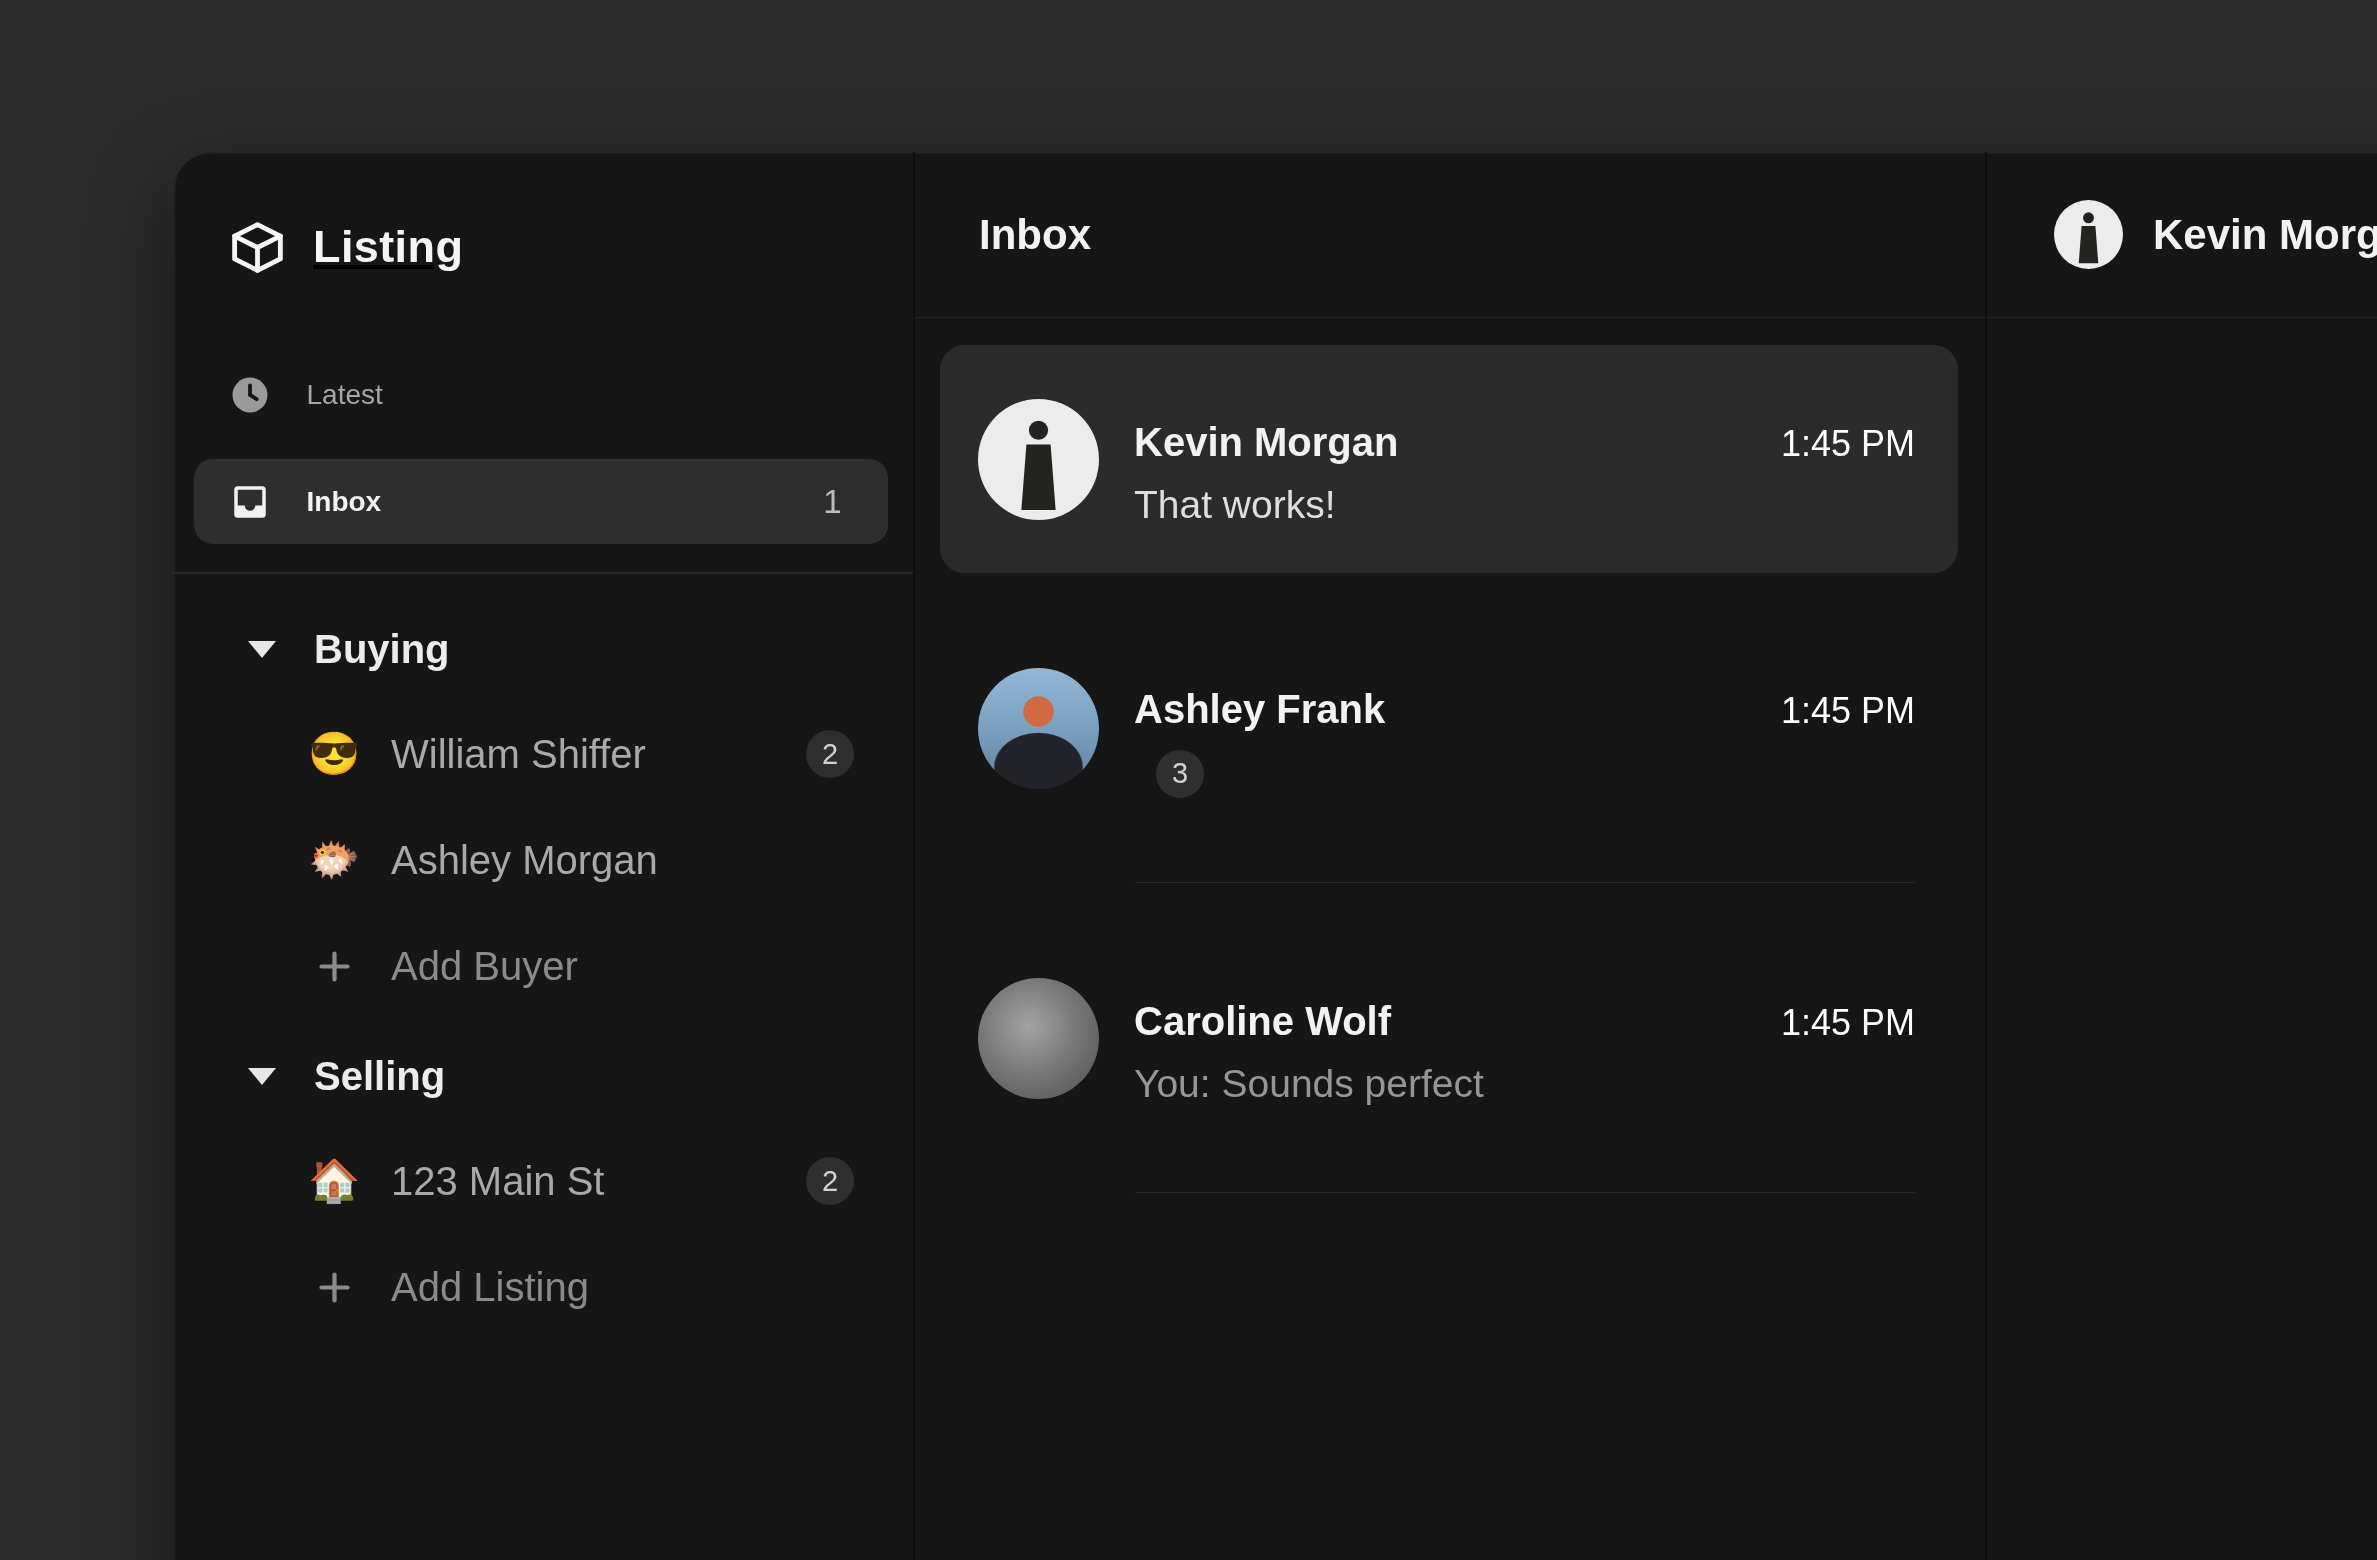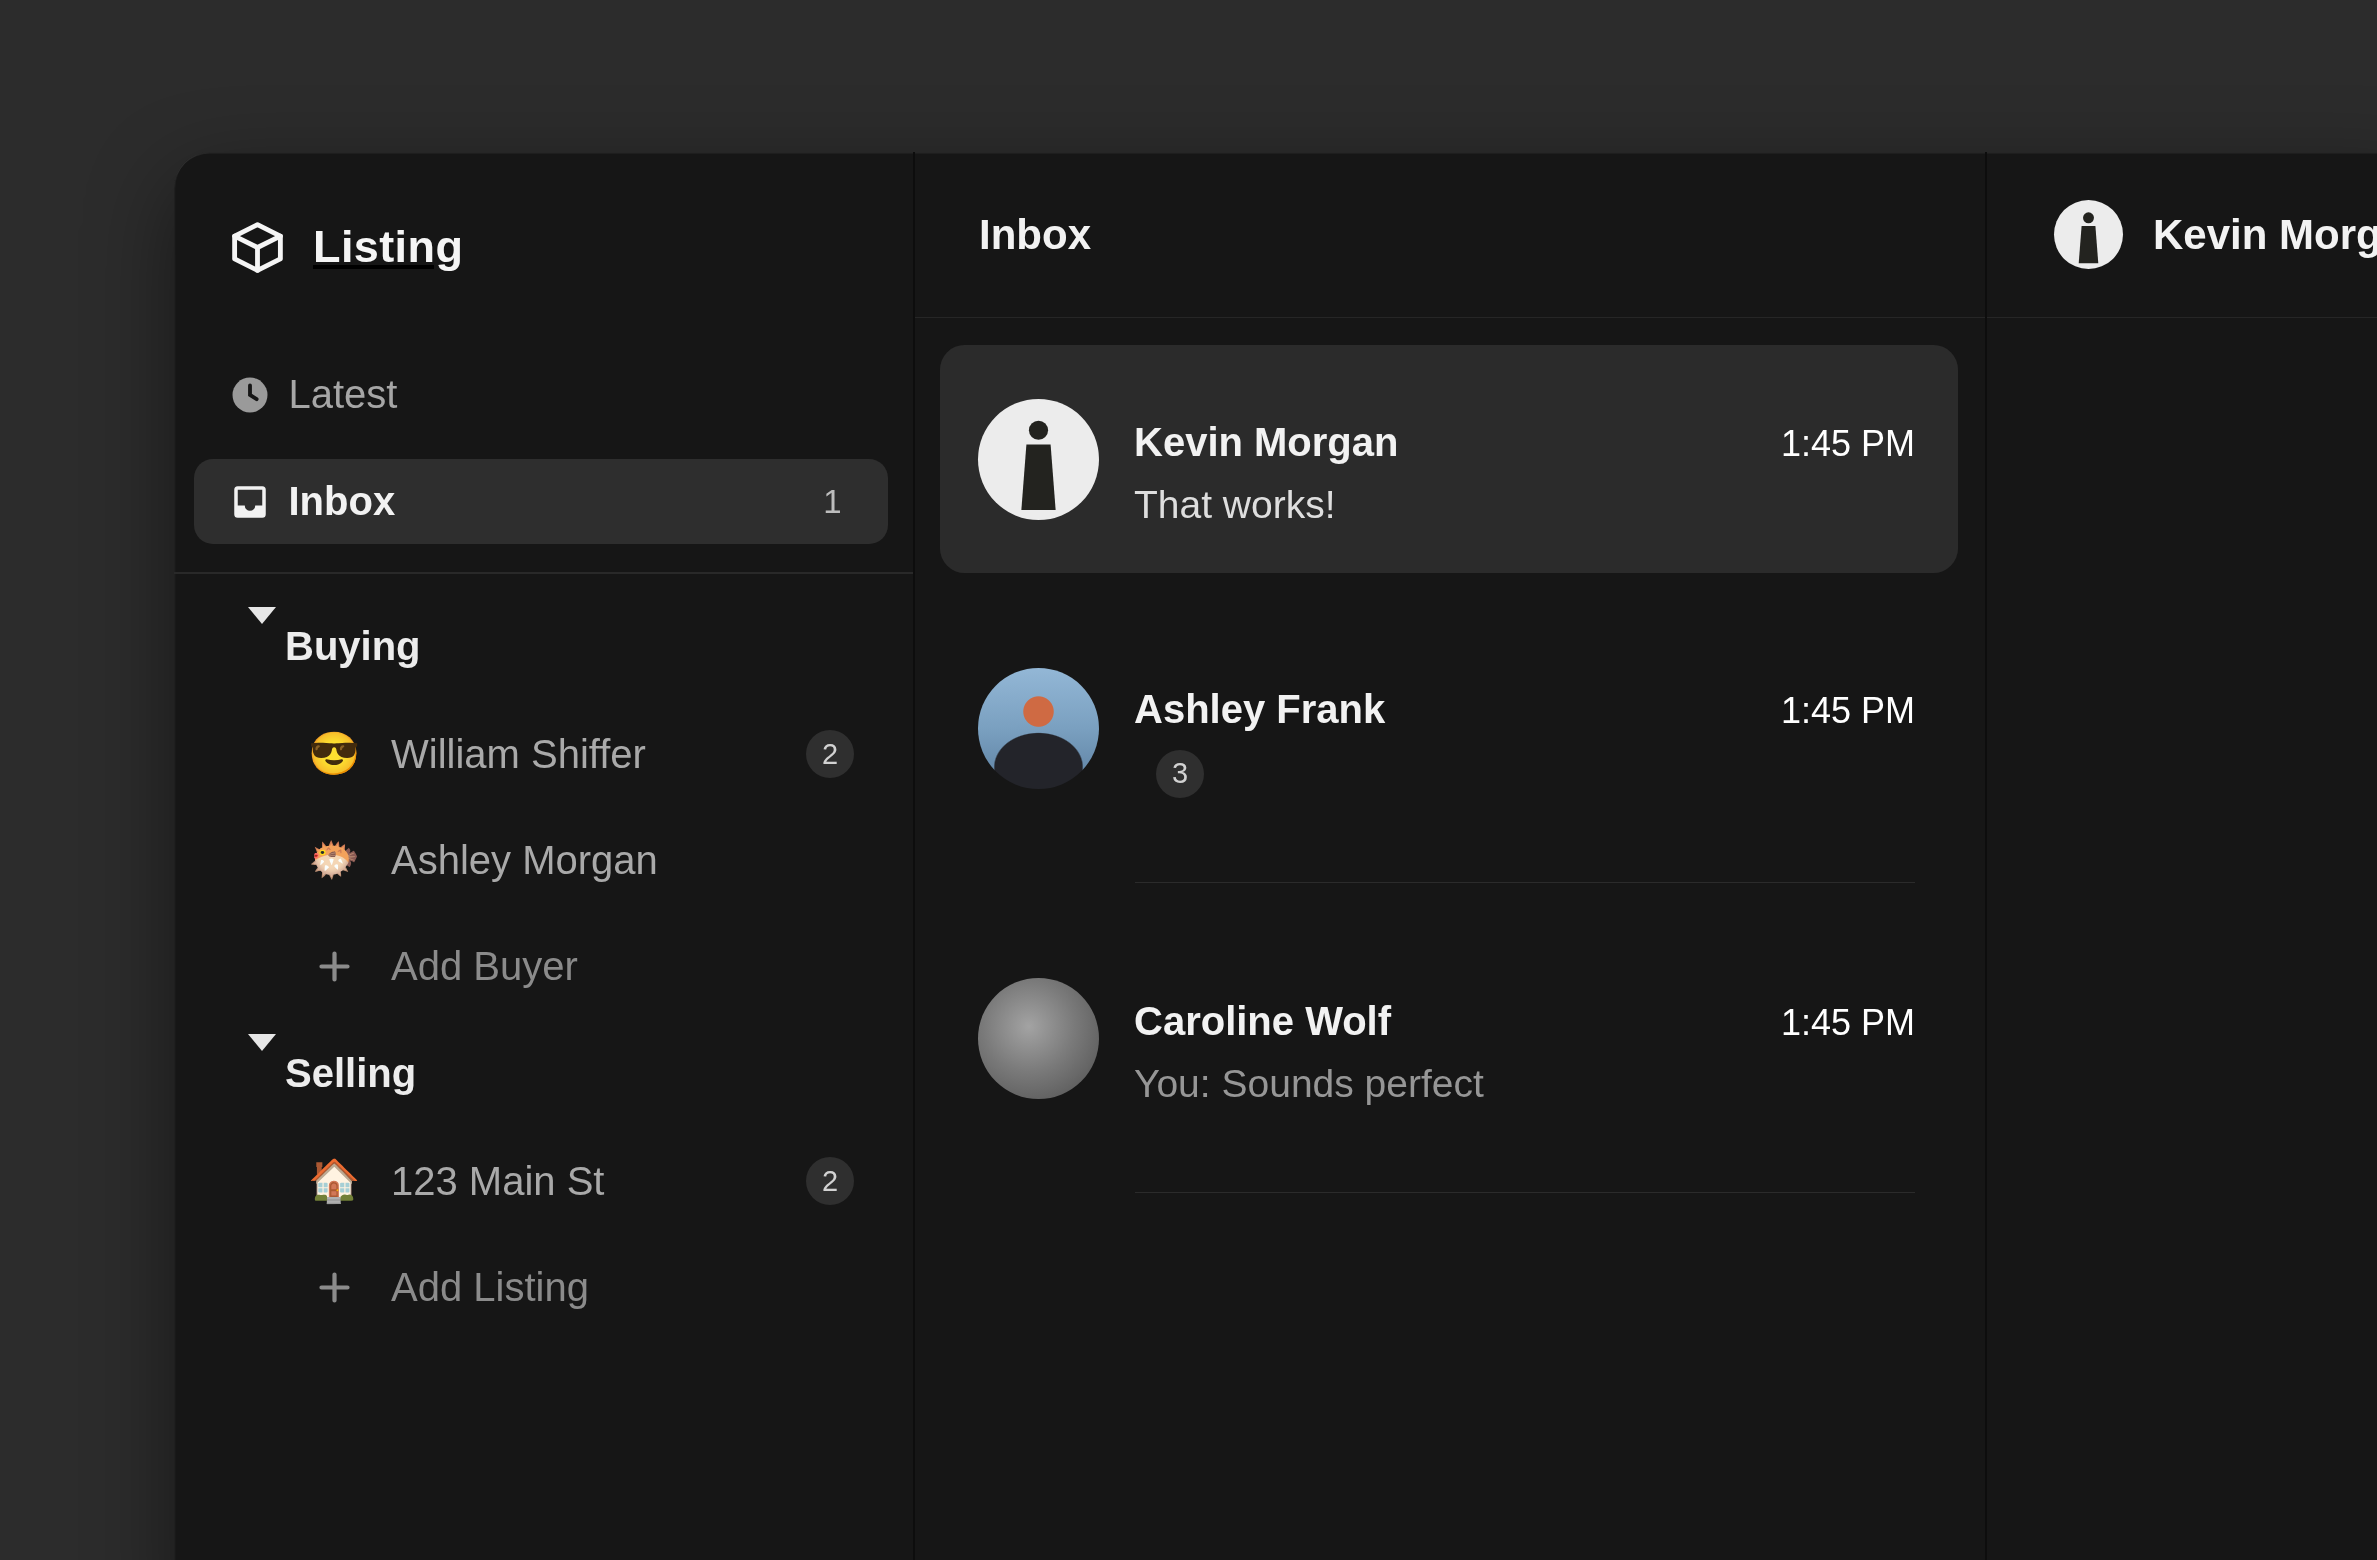--- a/index.html
+++ b/index.html
@@ -65,37 +65,37 @@
     margin-left: 19.5px;
     width: 694px;
     padding-left: 35px;
     padding-right: 46px;
     border-radius: 19px;
   }
   .nav-row.first { margin-top: 61px; }
   .nav-row.selected { margin-top: 22.4px; background: #2e2e2e; }
   .nav-icon { width: 43px; height: 43px; display: flex; align-items: center; justify-content: center; }
   .nav-icon svg { width: 42px; height: 42px; }
-  .nav-label { margin-left: 17px; font-size: 40px; color: #a6a6a6; }
+  .nav-label { margin-left: 35px; font-size: 28px; color: #a6a6a6; }
   .nav-row.selected .nav-label { color: #f2f2f2; font-weight: 600; }
   .nav-badge-text { margin-left: auto; font-size: 33px; color: #bdbdbd; }
 
   .sidebar-divider {
     height: 1.4px;
     background: #292929;
     margin-top: 28px;
     width: 100%;
   }
 
   .section-header {
     display: flex;
+    align-items: center;
     height: 85px;
     margin-top: 33px;
     padding-left: 73px;
-    flex-direction: column;
   }
   .section-header.second { margin-top: 25px; }
   .caret {
     width: 29px;
     display: flex;
     justify-content: center;
   }
   .caret-shape {
     width: 0; height: 0;
     border-left: 14.5px solid transparent;

